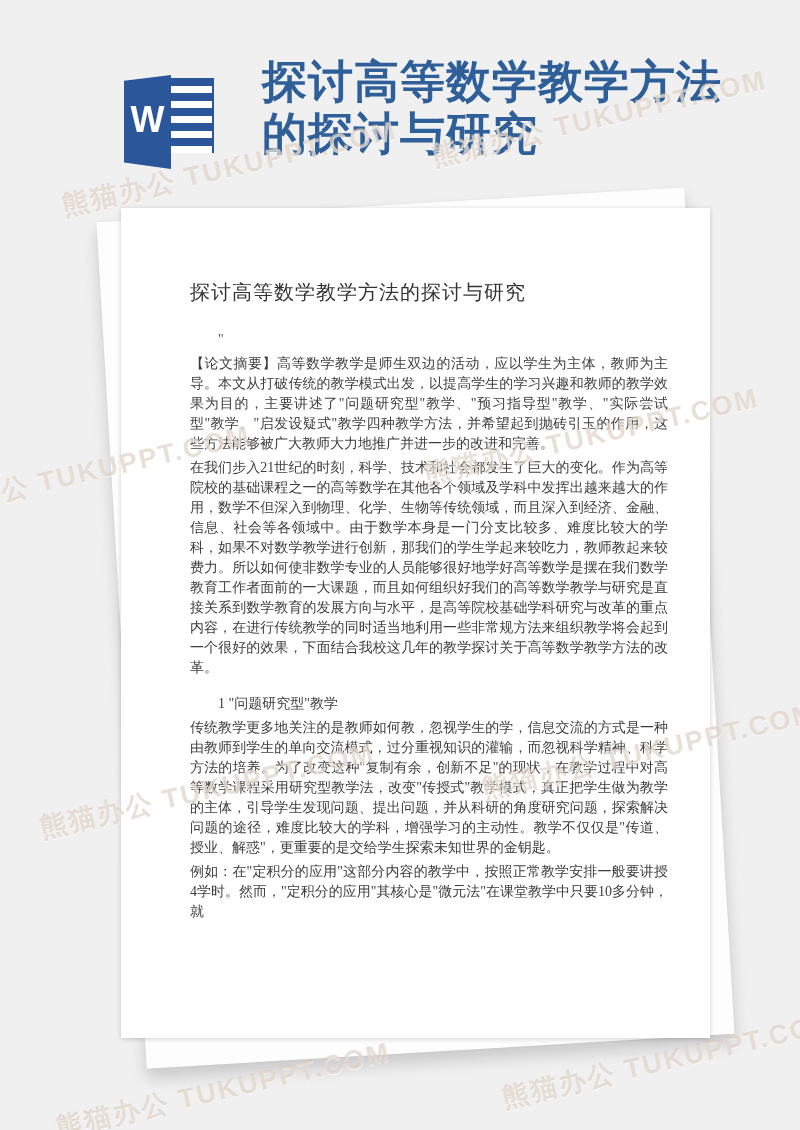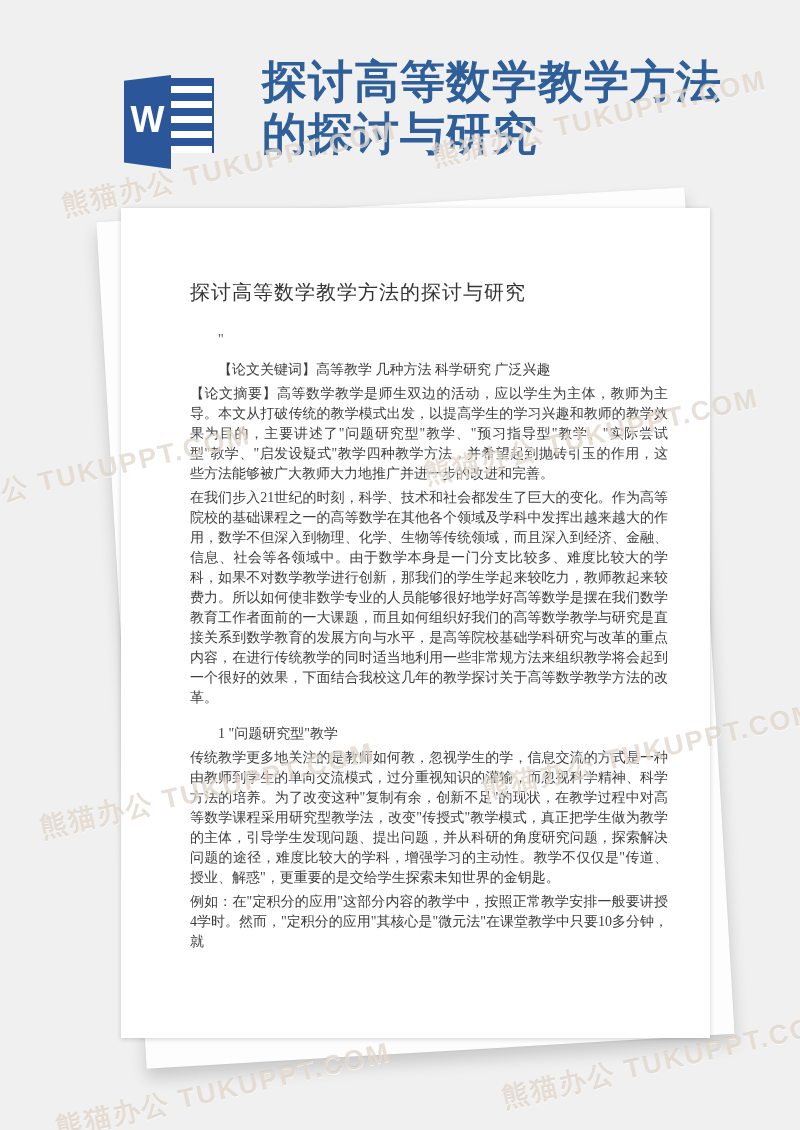--- a/index.html
+++ b/index.html
@@ -112,21 +112,20 @@
       <span class="w-letter">W</span>
     </div>
   </div>
   <h1 class="main-title">探讨高等数学教学方法的探讨与研究</h1>
 
   <div class="sheet-behind"></div>
   <div class="sheet-main">
     <div class="sheet-content">
       <h2 class="doc-title">探讨高等数学教学方法的探讨与研究</h2>
       <p class="doc-quote">"</p>
-      <p class="doc-keywords">【论文关键词】高等教学 几种方法 科学研究 广泛兴趣</p>
       <p class="doc-paragraph">【论文摘要】高等数学教学是师生双边的活动，应以学生为主体，教师为主导。本文从打破传统的教学模式出发，以提高学生的学习兴趣和教师的教学效果为目的，主要讲述了"问题研究型"教学、"预习指导型"教学、"实际尝试型"教学、"启发设疑式"教学四种教学方法，并希望起到抛砖引玉的作用，这些方法能够被广大教师大力地推广并进一步的改进和完善。</p>
       <p class="doc-paragraph">在我们步入21世纪的时刻，科学、技术和社会都发生了巨大的变化。作为高等院校的基础课程之一的高等数学在其他各个领域及学科中发挥出越来越大的作用，数学不但深入到物理、化学、生物等传统领域，而且深入到经济、金融、信息、社会等各领域中。由于数学本身是一门分支比较多、难度比较大的学科，如果不对数学教学进行创新，那我们的学生学起来较吃力，教师教起来较费力。所以如何使非数学专业的人员能够很好地学好高等数学是摆在我们数学教育工作者面前的一大课题，而且如何组织好我们的高等数学教学与研究是直接关系到数学教育的发展方向与水平，是高等院校基础学科研究与改革的重点内容，在进行传统教学的同时适当地利用一些非常规方法来组织教学将会起到一个很好的效果，下面结合我校这几年的教学探讨关于高等数学教学方法的改革。</p>
       <p class="doc-heading">1 "问题研究型"教学</p>
       <p class="doc-paragraph">传统教学更多地关注的是教师如何教，忽视学生的学，信息交流的方式是一种由教师到学生的单向交流模式，过分重视知识的灌输，而忽视科学精神、科学方法的培养。为了改变这种"复制有余，创新不足"的现状，在教学过程中对高等数学课程采用研究型教学法，改变"传授式"教学模式，真正把学生做为教学的主体，引导学生发现问题、提出问题，并从科研的角度研究问题，探索解决问题的途径，难度比较大的学科，增强学习的主动性。教学不仅仅是"传道、授业、解惑"，更重要的是交给学生探索未知世界的金钥匙。</p>
       <p class="doc-paragraph">例如：在"定积分的应用"这部分内容的教学中，按照正常教学安排一般要讲授4学时。然而，"定积分的应用"其核心是"微元法"在课堂教学中只要10多分钟，就</p>
     </div>
   </div>
 
   <div class="wm wm1">熊猫办公 TUKUPPT.COM</div>
   <div class="wm wm2">熊猫办公 TUKUPPT.COM</div>

